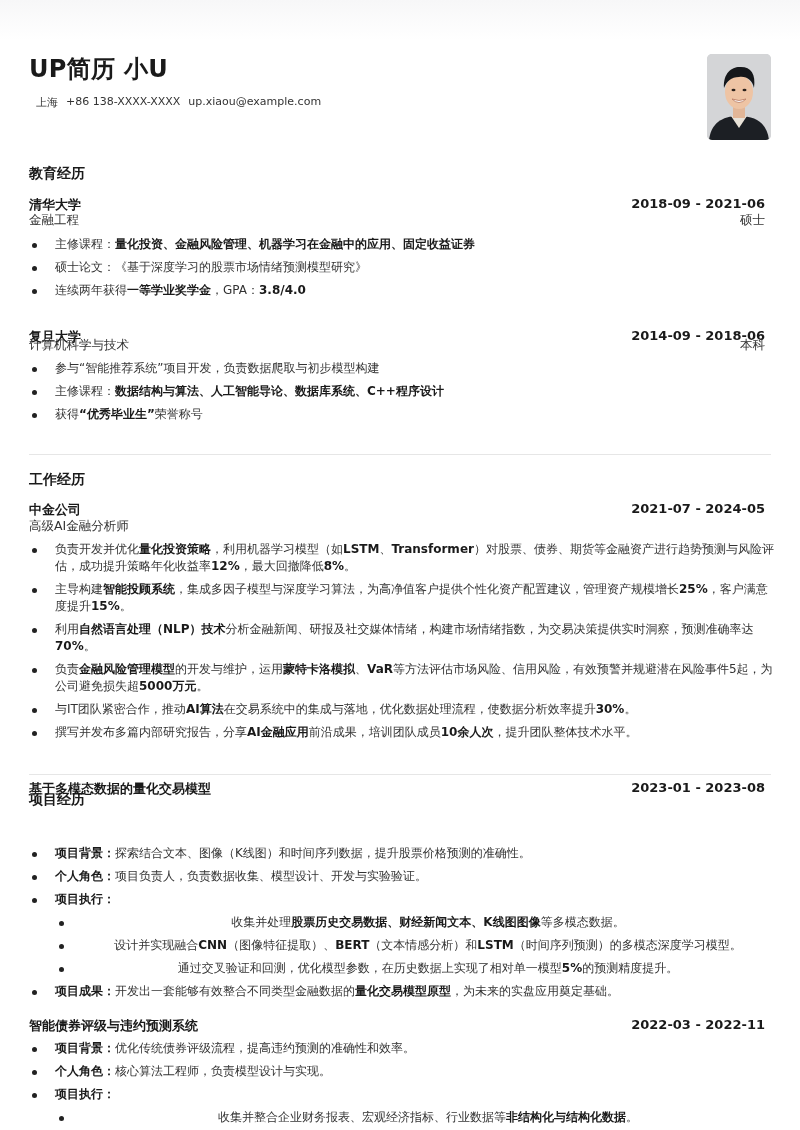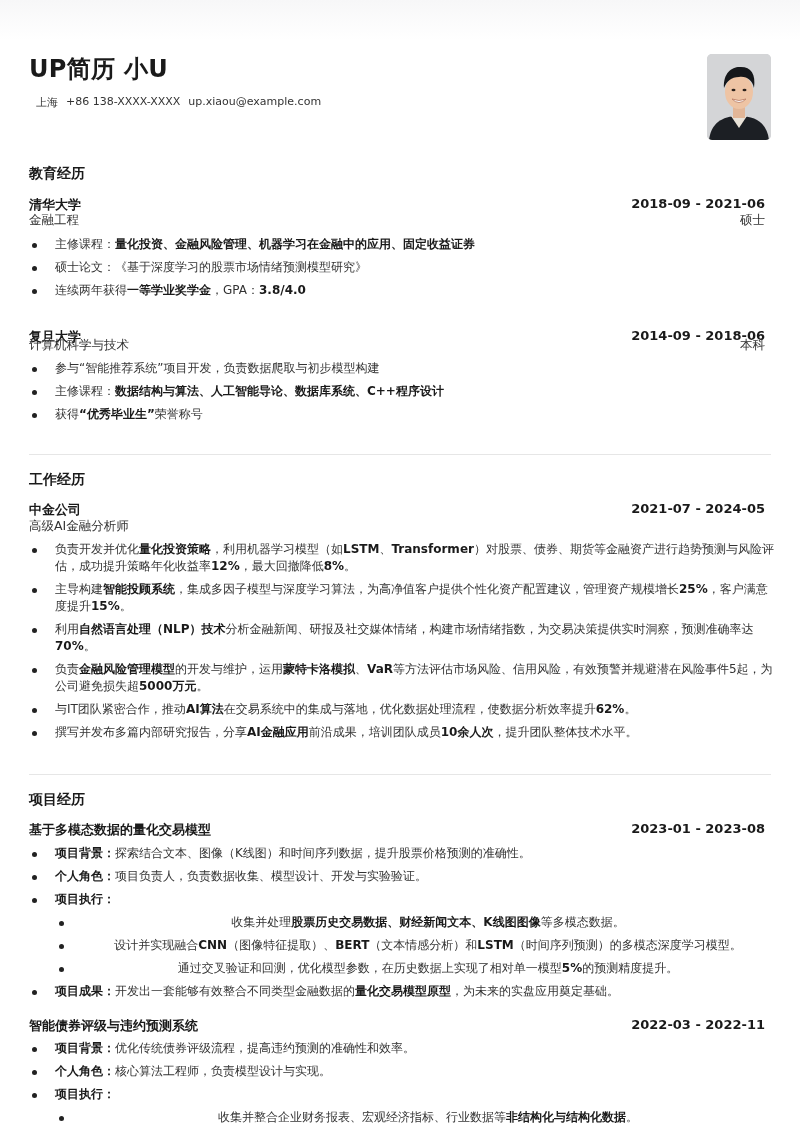--- a/index.html
+++ b/index.html
@@ -116,28 +116,28 @@
     <span>2021-07 - 2024-05</span>
   </div>
   <div class="entry-sub" style="top:518px;">
     <span>高级AI金融分析师</span>
   </div>
   <ul class="list" style="top:541px;">
       <li><span>负责开发并优化</span><b>量化投资策略</b><span>，利用机器学习模型（如</span><b>LSTM</b><span>、</span><b>Transformer</b><span>）对股票、债券、期货等金融资产进行趋势预测与风险评估，成功提升策略年化收益率</span><b>12%</b><span>，最大回撤降低</span><b>8%</b><span>。</span></li>
       <li><span>主导构建</span><b>智能投顾系统</b><span>，集成多因子模型与深度学习算法，为高净值客户提供个性化资产配置建议，管理资产规模增长</span><b>25%</b><span>，客户满意度提升</span><b>15%</b><span>。</span></li>
       <li><span>利用</span><b>自然语言处理（NLP）技术</b><span>分析金融新闻、研报及社交媒体情绪，构建市场情绪指数，为交易决策提供实时洞察，预测准确率达</span><b>70%</b><span>。</span></li>
       <li><span>负责</span><b>金融风险管理模型</b><span>的开发与维护，运用</span><b>蒙特卡洛模拟</b><span>、</span><b>VaR</b><span>等方法评估市场风险、信用风险，有效预警并规避潜在风险事件5起，为公司避免损失超</span><b>5000万元</b><span>。</span></li>
-      <li><span>与IT团队紧密合作，推动</span><b>AI算法</b><span>在交易系统中的集成与落地，优化数据处理流程，使数据分析效率提升</span><b>62%</b><span>。</span></li>
+      <li><span>与IT团队紧密合作，推动</span><b>AI算法</b><span>在交易系统中的集成与落地，优化数据处理流程，使数据分析效率提升</span><b>30%</b><span>。</span></li>
       <li><span>撰写并发布多篇内部研究报告，分享</span><b>AI金融应用</b><span>前沿成果，培训团队成员</span><b>10余人次</b><span>，提升团队整体技术水平。</span></li>
     </ul>
 
   <div class="divider" style="top:774px;"></div>
 
   <div class="section-title" style="top:791px;">项目经历</div>
-  <div class="entry-head" style="top:821px;gap:13px;">
+  <div class="entry-head" style="top:780px;gap:13px;">
     <span>基于多模态数据的量化交易模型</span>
     <span>2023-01 - 2023-08</span>
   </div>
   <ul class="list" style="top:845px;">
       <li><b>项目背景：</b><span>探索结合文本、图像（K线图）和时间序列数据，提升股票价格预测的准确性。</span></li>
       <li><b>个人角色：</b><span>项目负责人，负责数据收集、模型设计、开发与实验验证。</span></li>
       <li><b>项目执行：</b></li>
       <li class="sub"><span>收集并处理</span><b>股票历史交易数据、财经新闻文本、K线图图像</b><span>等多模态数据。</span></li>
       <li class="sub"><span>设计并实现融合</span><b>CNN</b><span>（图像特征提取）、</span><b>BERT</b><span>（文本情感分析）和</span><b>LSTM</b><span>（时间序列预测）的多模态深度学习模型。</span></li>
       <li class="sub"><span>通过交叉验证和回测，优化模型参数，在历史数据上实现了相对单一模型</span><b>5%</b><span>的预测精度提升。</span></li>

